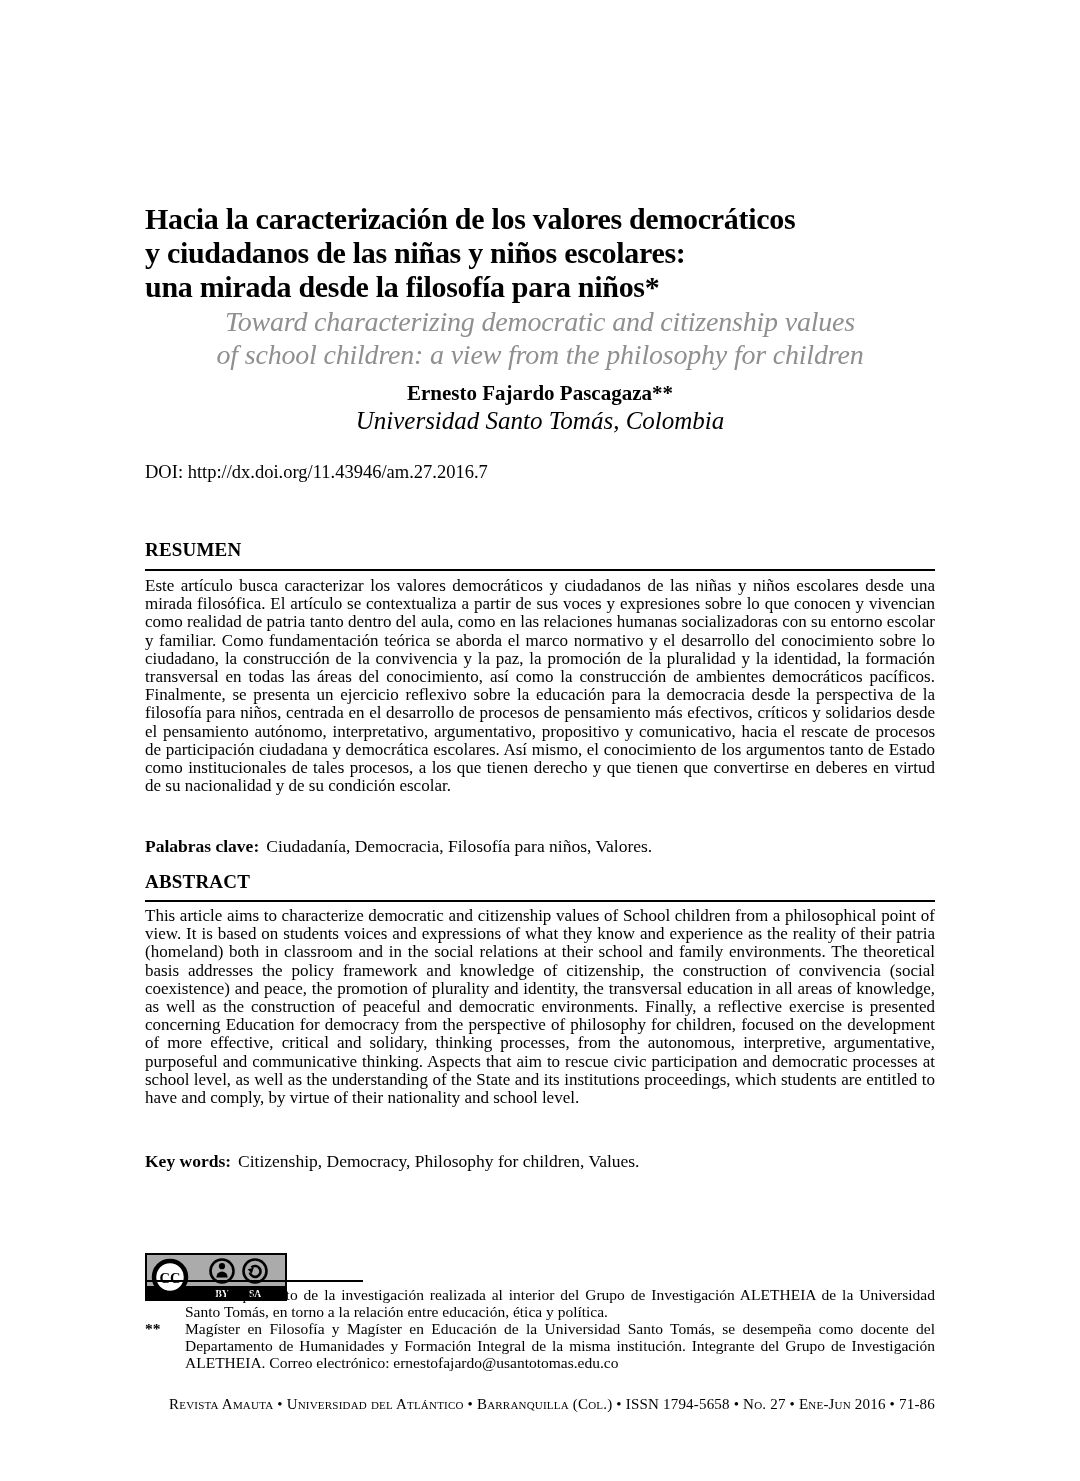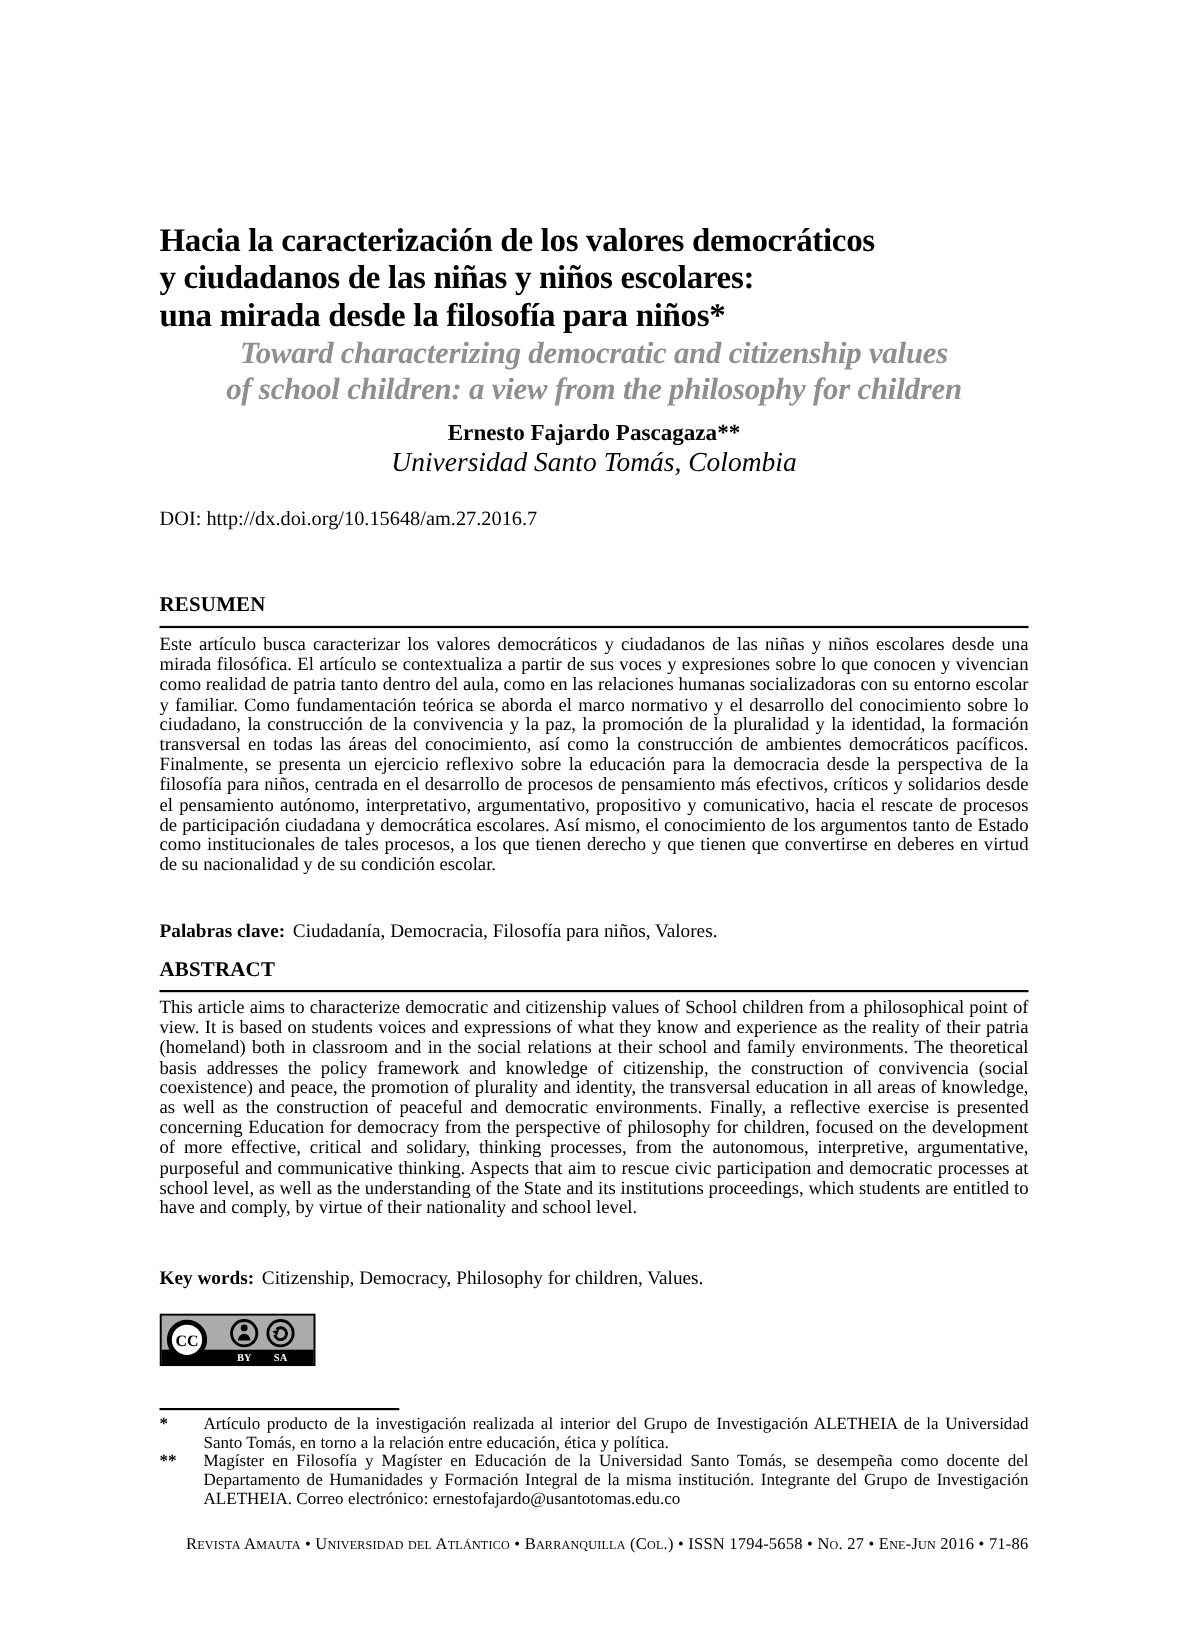--- a/index.html
+++ b/index.html
@@ -9,42 +9,42 @@
     background:#ffffff;
     font-family:"Liberation Serif","DejaVu Serif",serif;
     color:#000;
     overflow:hidden;
     margin:0 auto;
   }
   .content{position:absolute;left:145px;top:0;width:790px;height:100%;}
   .abs{position:absolute;left:0;right:0;}
 
   .title-es{top:202px;text-align:left;font-weight:bold;font-size:30px;line-height:34px;letter-spacing:-0.3px;}
-  .title-en{top:305px;text-align:center;font-weight:bold;font-style:italic;font-size:28px;line-height:33px;color:#8f8f8f;letter-spacing:-0.2px;}
+  .title-en{top:305px;text-align:center;font-weight:normal;font-style:italic;font-size:28px;line-height:33px;color:#8f8f8f;letter-spacing:-0.2px;}
   .author{top:381px;text-align:center;font-weight:bold;font-size:21px;}
   .affiliation{top:407px;text-align:center;font-style:italic;font-size:25px;}
   .doi{top:462px;font-size:18.5px;}
 
   .section-head{font-weight:bold;font-size:19px;text-align:left;letter-spacing:0.2px;}
   .head-resumen{top:539px;}
   .head-abstract{top:871px;}
   .rule{border-top:2px solid #000;height:0;}
   .rule-resumen{top:569px;}
   .rule-abstract{top:900px;}
 
   .body-par{font-size:17px;line-height:18.2px;text-align:justify;}
   .par-resumen{top:577px;}
   .par-abstract{top:907px;}
 
   .kw-line{font-size:17.5px;}
   .kw-es{top:836px;}
   .kw-en{top:1151px;}
   .kw-label{font-weight:bold;margin-right:7px;}
 
-  .cc-badge{top:1194px;width:142px;height:48px;}
+  .cc-badge{top:1253px;width:142px;height:48px;}
   .dates-row{top:1249px;display:flex;justify-content:space-between;font-size:18.5px;}
   .date-label{font-weight:bold;margin-right:7px;}
 
   .fn-rule{top:1280px;width:218px;border-top:2px solid #000;height:0;}
   .footnotes{top:1287px;font-size:15.5px;line-height:16.9px;text-align:justify;}
   .fn-item{position:relative;padding-left:40px;}
   .fn-marker{position:absolute;left:0;top:0;font-weight:bold;}
 
   .page-footer{top:1396px;text-align:right;font-size:15px;font-variant:small-caps;letter-spacing:0.2px;white-space:nowrap;}
 </style>
@@ -61,21 +61,21 @@
     </div>
 
     <div class="abs title-en">
       <div>Toward characterizing democratic and citizenship values</div>
       <div>of school children: a view from the philosophy for children</div>
     </div>
 
     <div class="abs author">Ernesto Fajardo Pascagaza**</div>
     <div class="abs affiliation">Universidad Santo Tomás, Colombia</div>
 
-    <div class="abs doi">DOI: http://dx.doi.org/10.15648/am.27.2016.7</div>
+    <div class="abs doi">DOI: http://dx.doi.org/11.43946/am.27.2016.7</div>
 
     <div class="abs section-head head-resumen">RESUMEN</div>
     <div class="abs rule rule-resumen"></div>
     <div class="abs body-par par-resumen">Este artículo busca caracterizar los valores democráticos y ciudadanos de las niñas y niños escolares desde una mirada filosófica. El artículo se contextualiza a partir de sus voces y expresiones sobre lo que conocen y vivencian como realidad de patria tanto dentro del aula, como en las relaciones humanas socializadoras con su entorno escolar y familiar. Como fundamentación teórica se aborda el marco normativo y el desarrollo del conocimiento sobre lo ciudadano, la construcción de la convivencia y la paz, la promoción de la pluralidad y la identidad, la formación transversal en todas las áreas del conocimiento, así como la construcción de ambientes democráticos pacíficos. Finalmente, se presenta un ejercicio reflexivo sobre la educación para la democracia desde la perspectiva de la filosofía para niños, centrada en el desarrollo de procesos de pensamiento más efectivos, críticos y solidarios desde el pensamiento autónomo, interpretativo, argumentativo, propositivo y comunicativo, hacia el rescate de procesos de participación ciudadana y democrática escolares. Así mismo, el conocimiento de los argumentos tanto de Estado como institucionales de tales procesos, a los que tienen derecho y que tienen que convertirse en deberes en virtud de su nacionalidad y de su condición escolar.</div>
 
     <div class="abs kw-line kw-es">
       <span class="kw-label">Palabras clave:</span><span>Ciudadanía, Democracia, Filosofía para niños, Valores.</span>
     </div>
 
     <div class="abs section-head head-abstract">ABSTRACT</div>

